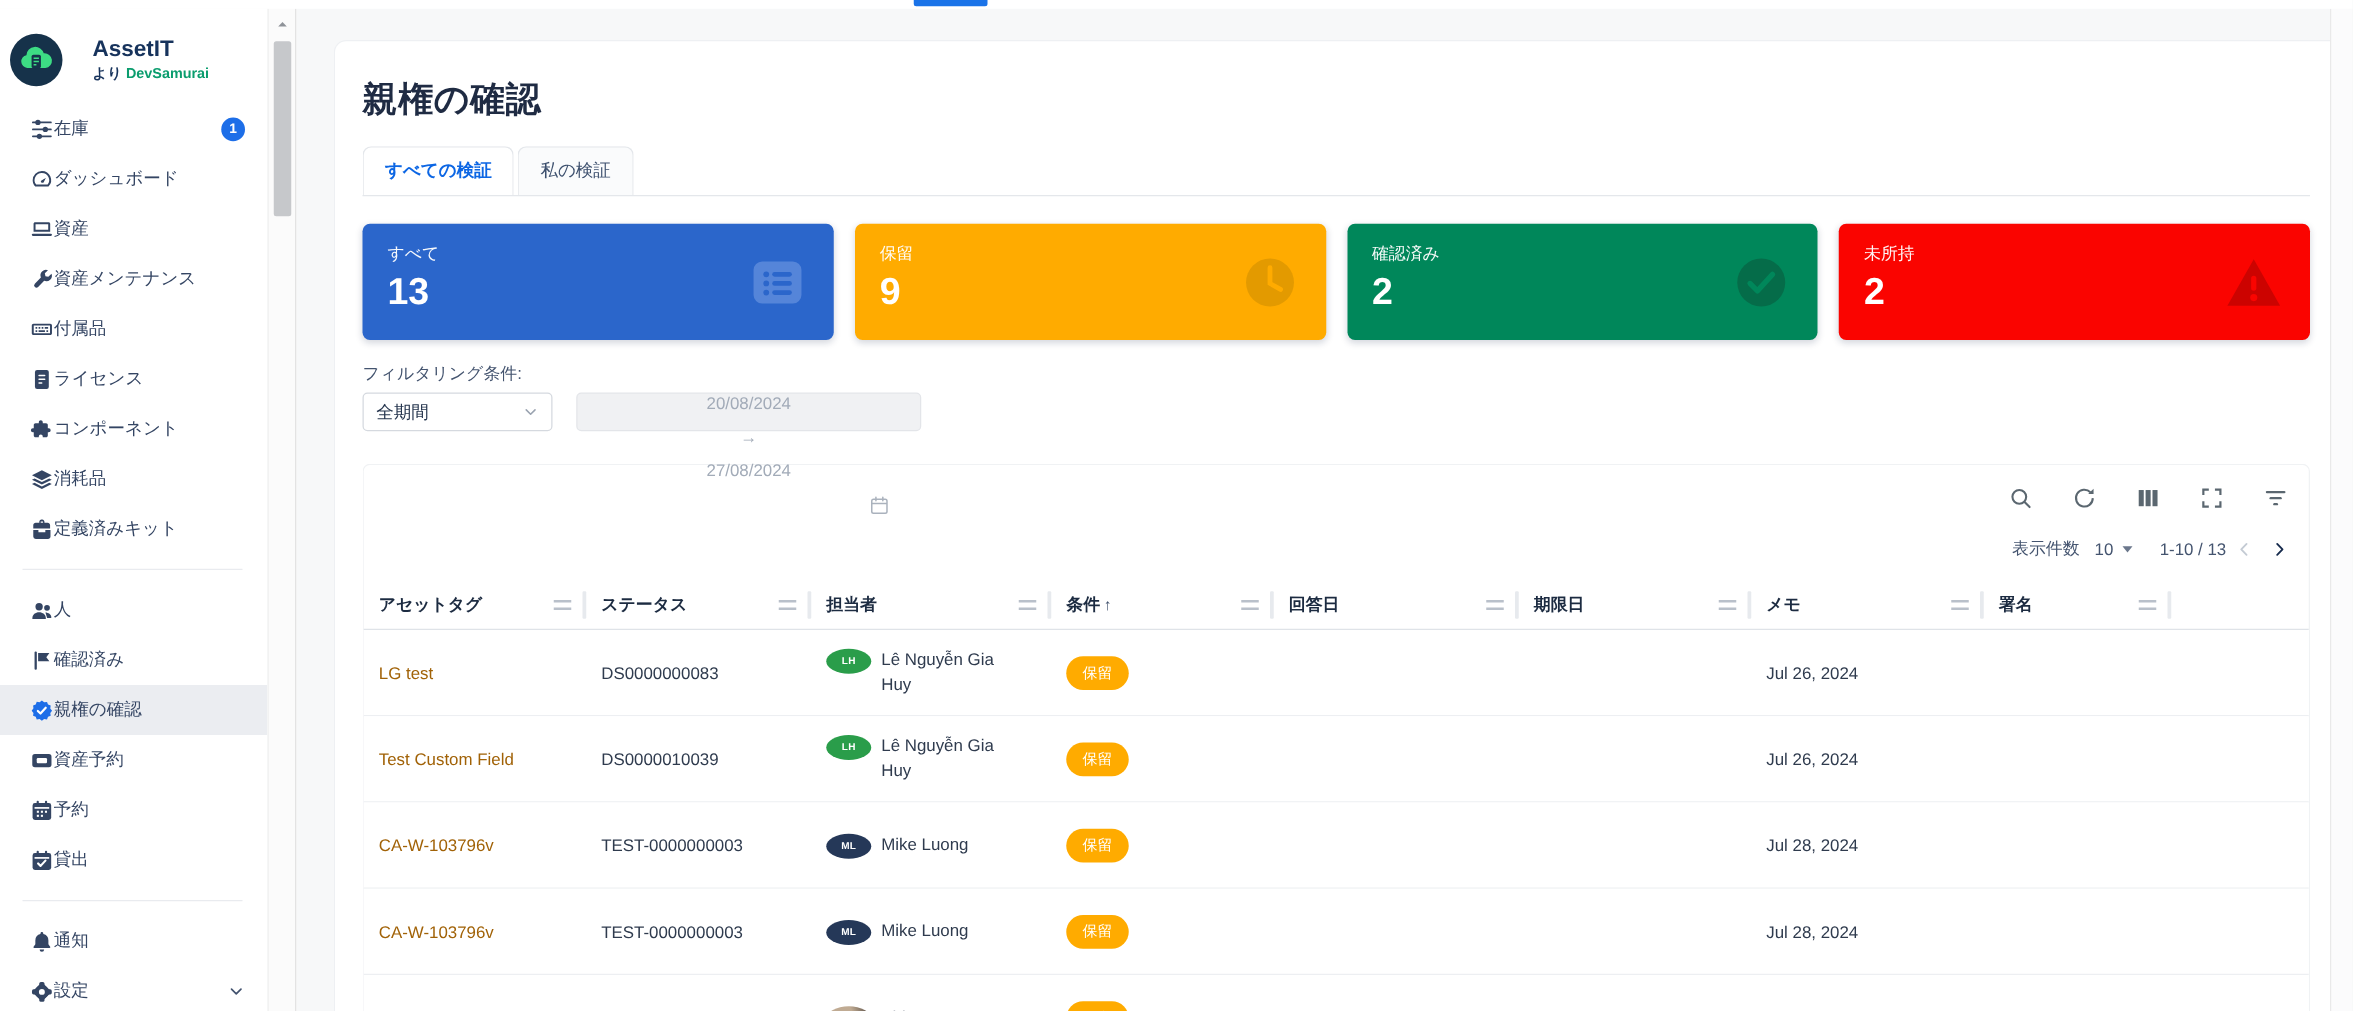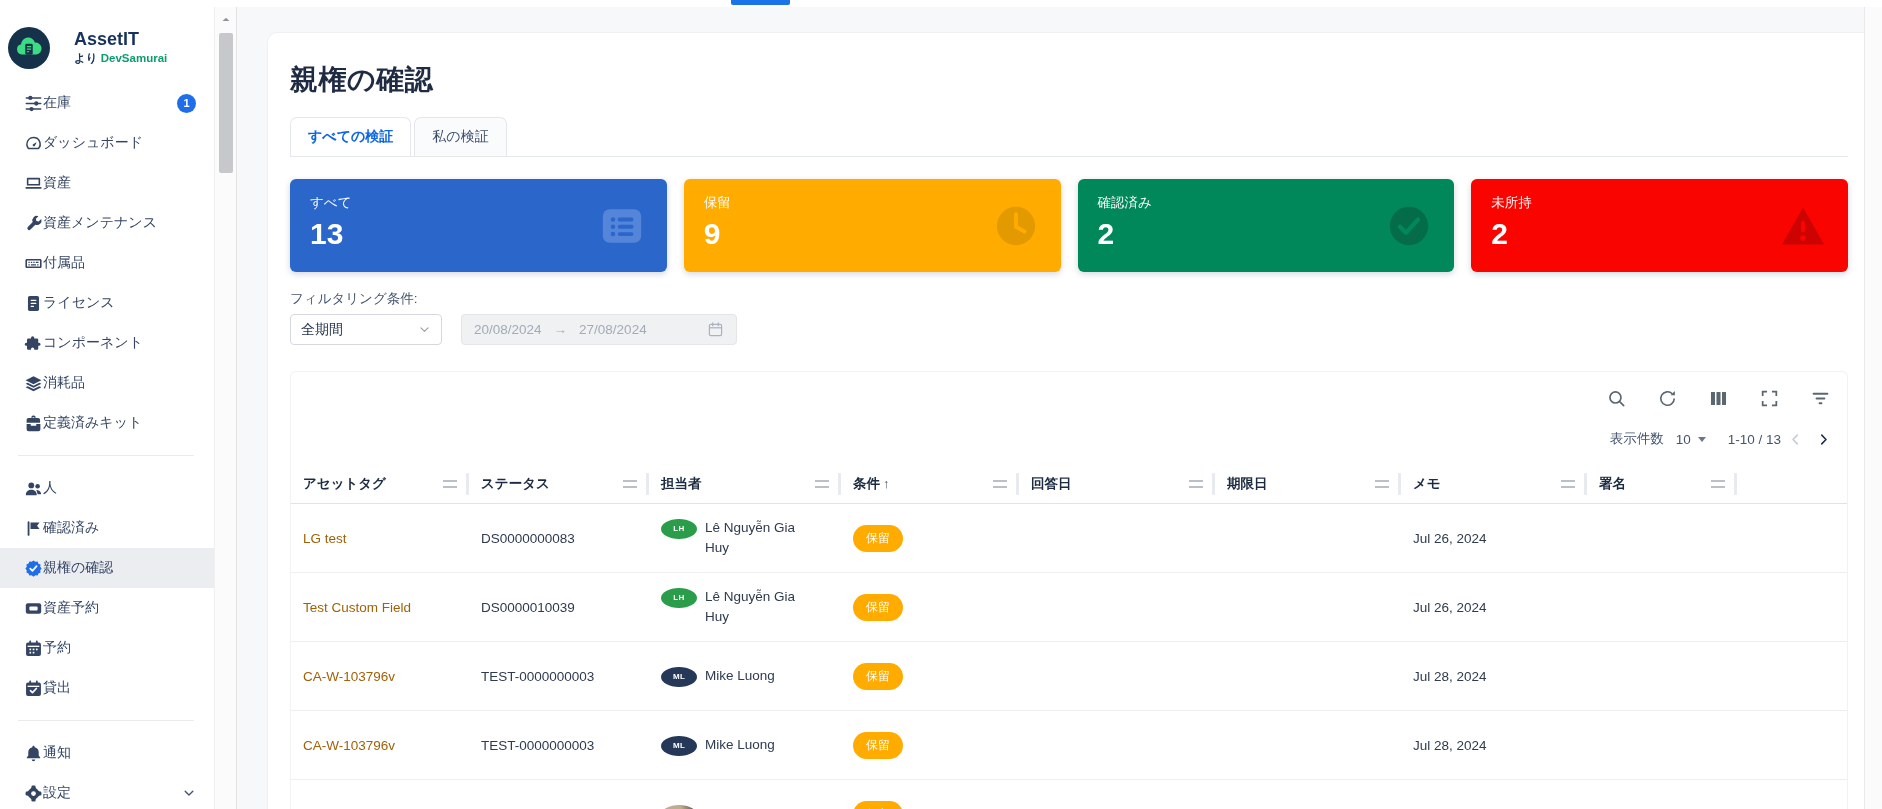--- a/index.html
+++ b/index.html
@@ -50,21 +50,21 @@
   .clabel { font-size:13.5px; opacity:.96; }
   .cvalue { font-size:30px; font-weight:700; margin-top:7px; line-height:1; }
   .cicon { position:absolute; right:22px; top:50%; transform:translateY(-50%); width:46px; height:46px; }
   .cicon svg { width:100%; height:100%; display:block; }
 
   .filter-label { margin:18px 0 6px 0; font-size:13.5px; color:#44546f; }
   .filter-row { display:flex; gap:19px; }
   .select { width:152px; height:31px; border:1px solid #d5d9df; border-radius:4px; background:#fff; display:flex; align-items:center; padding:0 10px; font-size:14px; color:#24344d; cursor:pointer; }
   .select .chev { margin-left:auto; width:13px; height:13px; color:#9aa3b0; }
   .select .chev svg { width:100%; height:100%; display:block; }
-  .daterange { width:276px; height:31px; background:#f0f1f3; border:1px solid #e3e5e9; border-radius:4px; display:flex; align-items:center; gap:12px; padding:0 12px; font-size:13.5px; color:#a2abb8; }
+  .daterange { width:276px; height:31px; background:#f0f1f3; border:1px solid #e3e5e9; border-radius:4px; display:flex; align-items:center; gap:12px; padding:0 24px; font-size:13.5px; color:#a2abb8;flex-direction:column; }
   .daterange .cal { margin-left:auto; width:17px; height:17px; color:#aab2bd; }
   .daterange .cal svg { width:100%; height:100%; display:block; }
 
   
   .table-card { margin-top:26px; border:1px solid #f0f2f4; border-bottom:none; border-radius:6px 6px 0 0; background:#fff; }
   .tb-toolbar { display:flex; justify-content:flex-end; gap:30px; padding:16px 16px 4px 0; }
   .tbtn { width:21px; height:21px; color:#5b6770; cursor:pointer; }
   .tbtn svg { width:100%; height:100%; display:block; }
 
   .pagination { display:flex; justify-content:flex-end; align-items:center; padding:12px 10px 12px 0; font-size:13.5px; color:#44546f; }

